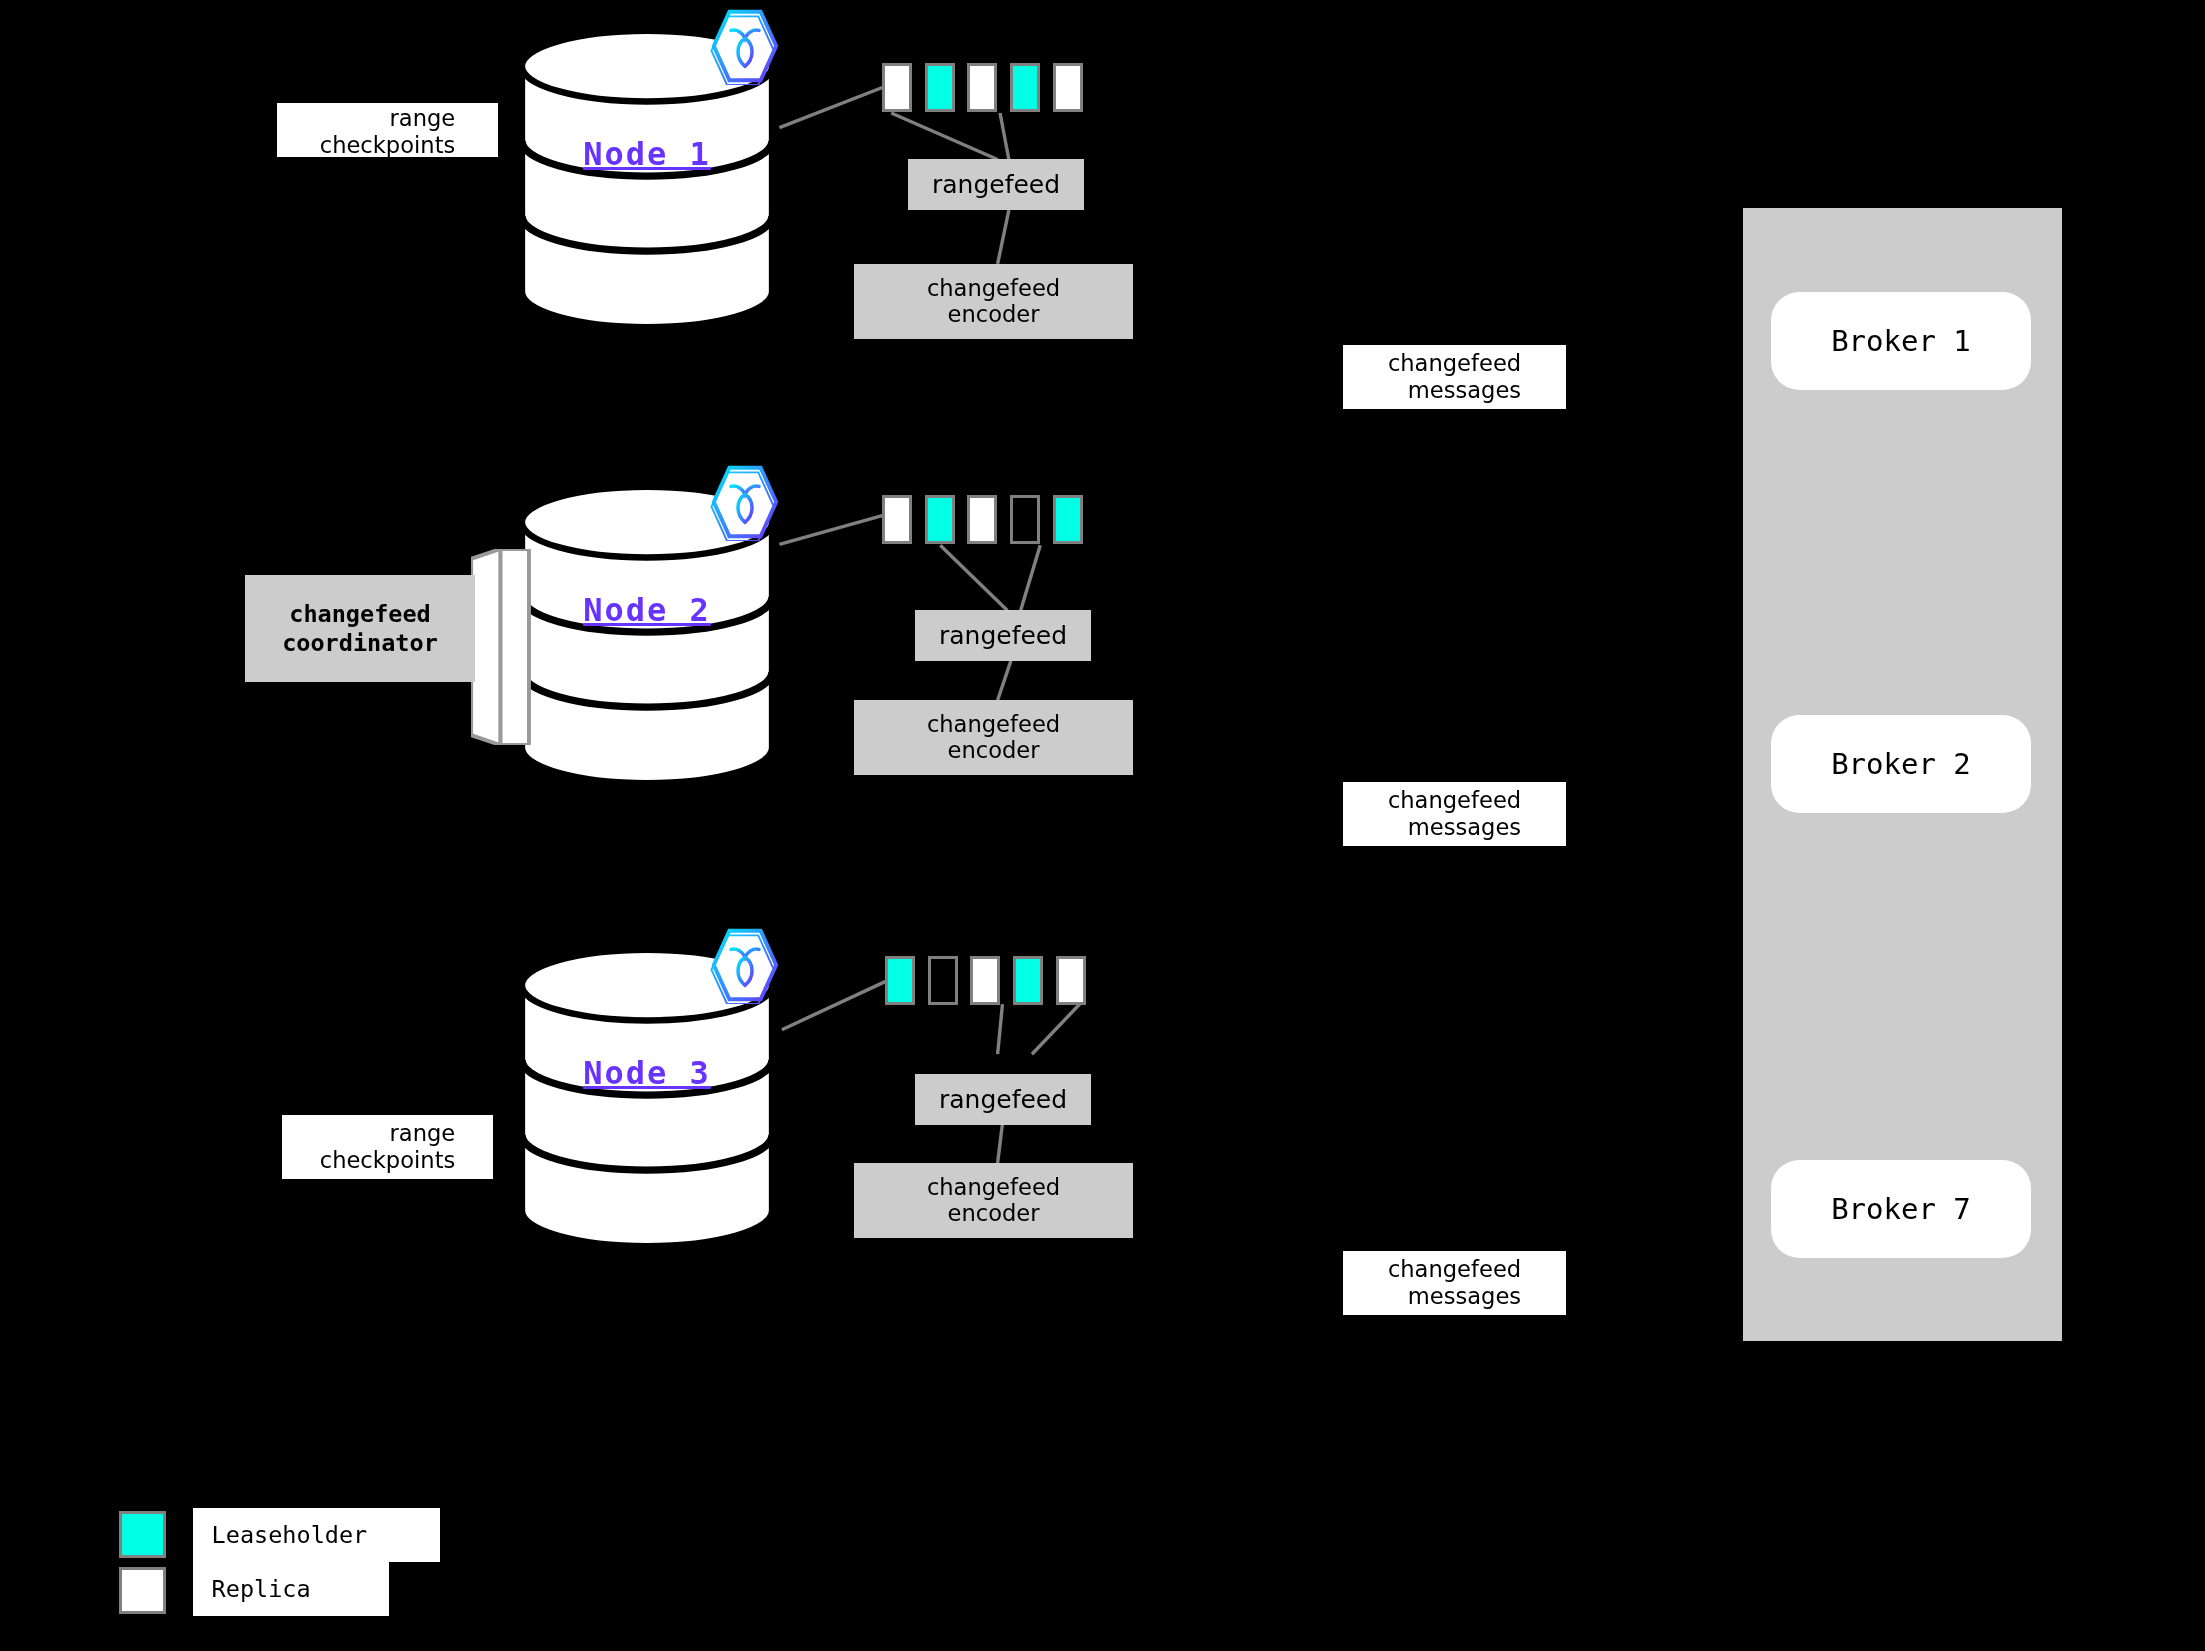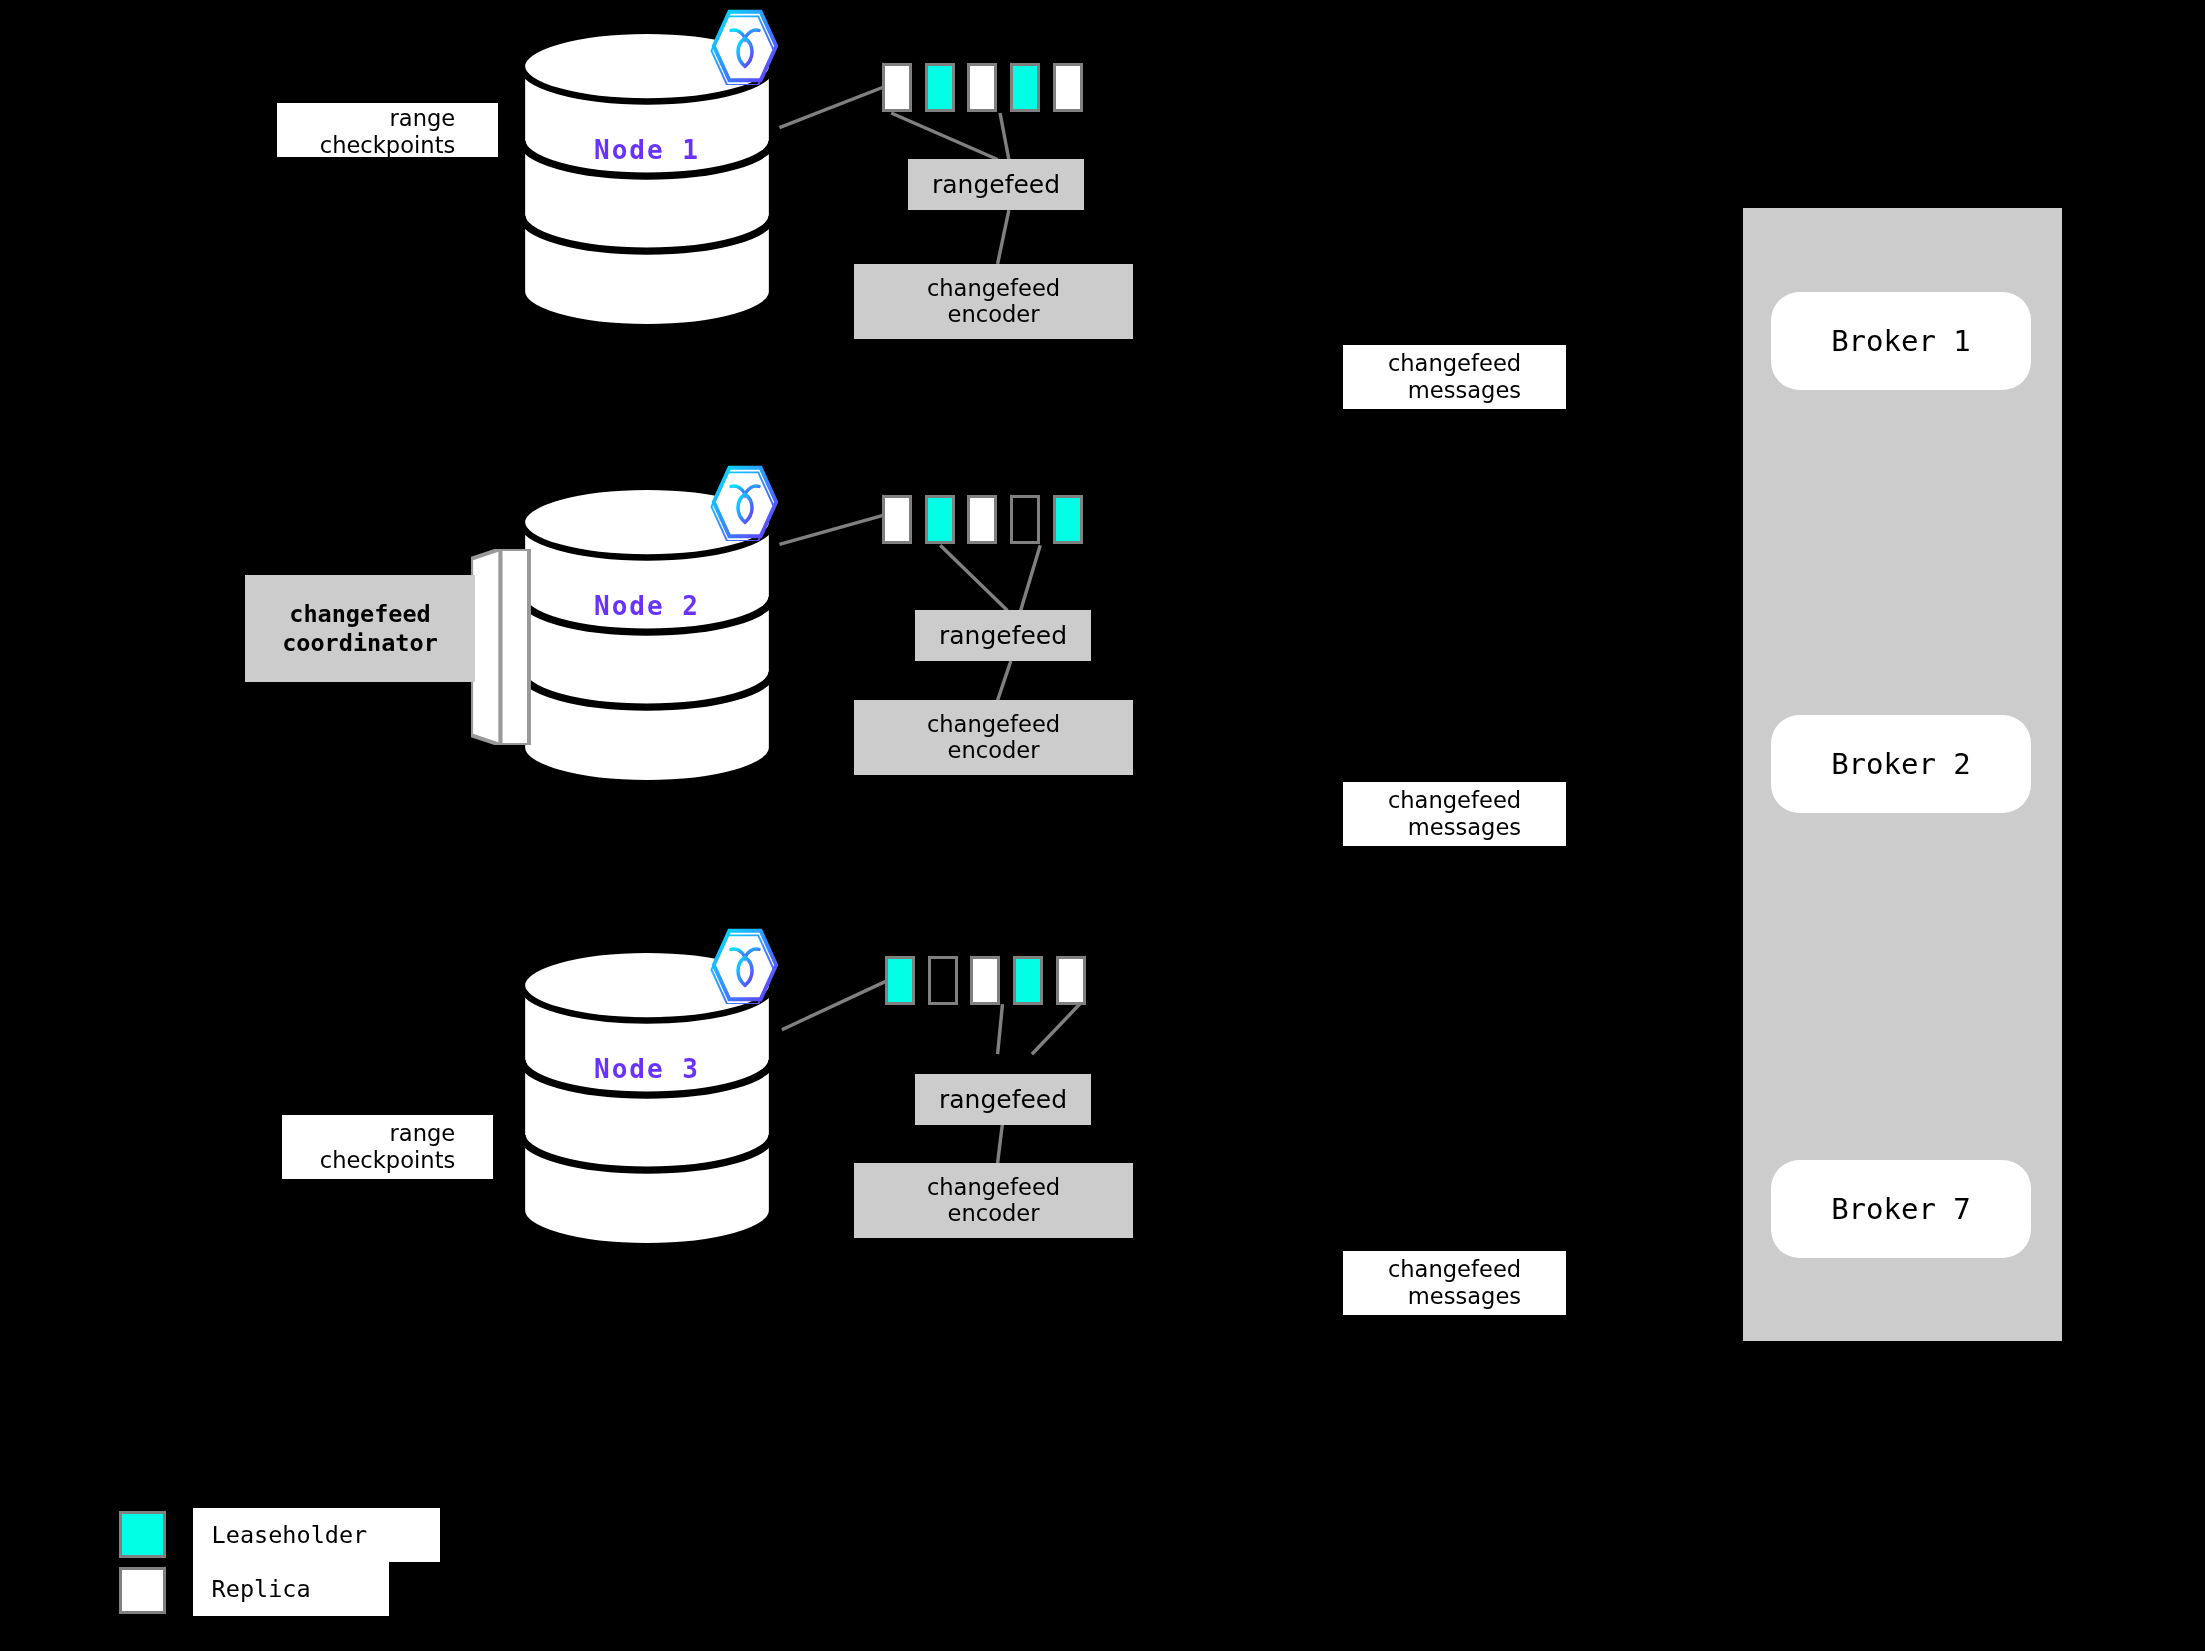--- a/index.html
+++ b/index.html
@@ -6,22 +6,22 @@
   body{width:2205px;height:1652px;position:relative;overflow:hidden;
        font-family:"DejaVu Sans Mono","Liberation Mono",monospace;}
   #stage{position:absolute;left:0;top:0;width:2205px;height:1652px;background:#000;}
 
   .abs{position:absolute;}
 
   
   .node{position:absolute;width:260px;height:304px;}
   .cyl-svg{position:absolute;left:0;top:0;width:260px;height:304px;overflow:visible;}
   .node-label{position:absolute;left:0;width:260px;text-align:center;
-      color:#6933FF;font-weight:bold;font-size:26px;letter-spacing:2px;
-      font-family:"DejaVu Sans Mono","Liberation Mono",monospace;}
+      color:#6933FF;font-weight:bold;font-size:32px;letter-spacing:2px;
+      font-family:"DejaVu Sans Mono","Liberation Mono",monospace;text-decoration:underline;}
   .crl-logo{position:absolute;width:78px;height:78px;}
 
   
   .range-row{position:absolute;display:flex;gap:12.7px;}
   .range-box{width:30px;height:49px;border:3.4px solid #808080;box-sizing:border-box;}
   .range-box.leaseholder{background:#00FFE5;}
   .range-box.replica{background:#FFFFFF;}
   .range-box.empty{background:transparent;}
 
   

